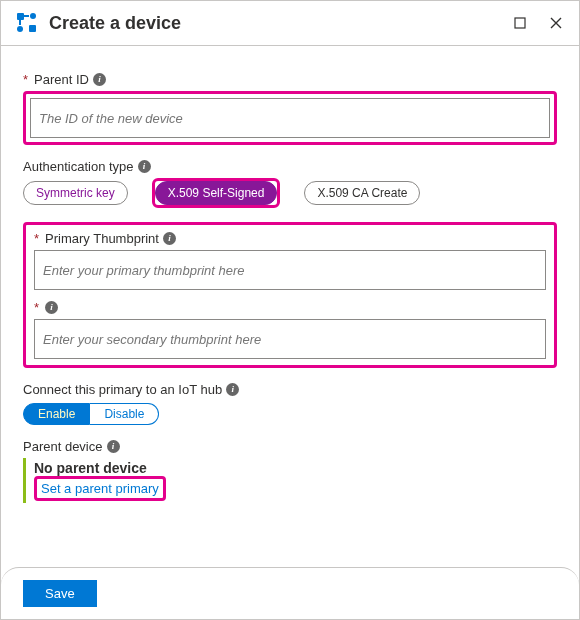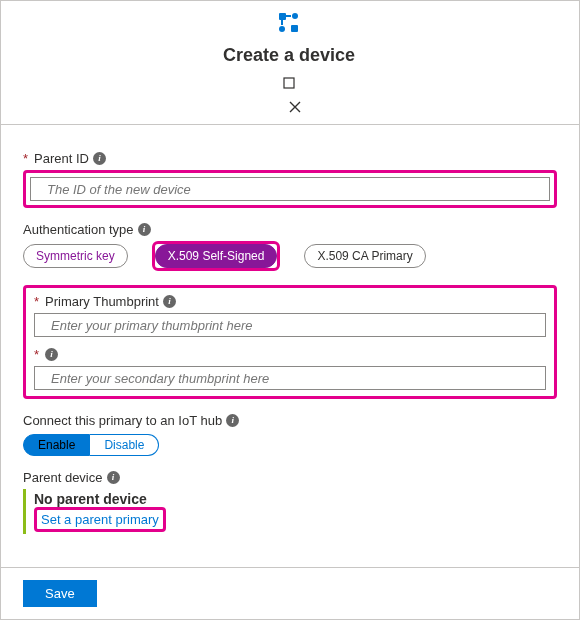--- a/index.html
+++ b/index.html
@@ -24,21 +24,20 @@
   }
   .panel {
     border: 1px solid var(--border-light);
     width: 580px; height: 620px;
     display: flex; flex-direction: column;
   }
   .titlebar {
     display: flex; align-items: center;
     padding: 10px 16px 6px 14px;
     gap: 10px;
-    flex-direction: column;
   }
   .titlebar .logo { width: 24px; height: 24px; flex: 0 0 auto; }
   .titlebar .title { font-size: 18px; font-weight: 600; flex: 1; }
   .titlebar .winbtn {
     width: 14px; height: 14px;
     display: inline-flex; align-items: center; justify-content: center;
     cursor: pointer; color: #323130;
   }
   .titlebar .winbtn + .winbtn { margin-left: 12px; }
   .hr { border-bottom: 1px solid var(--border-light); margin-top: 4px; }
@@ -58,22 +57,22 @@
     border-radius: 50%;
     background: #666; color: #fff;
     font-size: 9px; font-weight: bold;
     font-family: Georgia, "Times New Roman", serif;
     font-style: italic;
     line-height: 1;
     cursor: default;
   }
   .text-input {
     width: 100%;
-    height: 24px;
-    padding: 3px 16px;
+    height: 40px;
+    padding: 3px 8px;
     font-size: 13px;
     font-style: italic;
     color: #666;
     border: 1px solid var(--border-gray);
     background: #fff;
   }
   .text-input::placeholder { font-style: italic; color: #767676; }
   .highlight-box {
     border: 3px solid var(--highlight);
     border-radius: 4px;
@@ -109,21 +108,21 @@
   .toggle {
     border: 1px solid var(--link);
     padding: 3px 14px;
     font-size: 12px;
     cursor: pointer;
     background: #fff;
     color: var(--link);
   }
   .toggle:first-child { border-radius: 999px 0 0 999px; }
   .toggle:last-child  { border-radius: 0 999px 999px 0; border-left: none; }
-  .toggle.on { background: var(--link); color: #000000; }
+  .toggle.on { background: var(--link); color: #fef9c3; }
 
   .parent-block {
     border-left: 3px solid #8cbd18;
     padding: 2px 0 2px 8px;
     margin-top: 4px;
   }
   .parent-block .none { font-weight: 700; font-size: 14px; }
   .set-link {
     color: var(--link);
     cursor: pointer;
@@ -133,20 +132,21 @@
   .link-highlight {
     border: 3px solid var(--highlight);
     border-radius: 4px;
     padding: 0 4px 2px 4px;
     display: inline-block;
   }
 
   .footer {
     border-top: 1px solid var(--border-light);
     padding: 12px 22px;
+    border-radius: 18px;
   }
   .save-btn {
     background: var(--link);
     color: #fff;
     border: none;
     padding: 6px 22px;
     font-size: 13px;
     cursor: pointer;
   }
 </style>
@@ -198,21 +198,21 @@
     <div class="field-block">
       <div class="label-row">
         <span>Authentication type</span>
         <span class="info-icon">i</span>
       </div>
       <div class="pill-group">
         <span class="pill link">Symmetric key</span>
         <span class="pill-highlight">
           <span class="pill selected">X.509 Self-Signed</span>
         </span>
-        <span class="pill">X.509 CA Primary</span>
+        <span class="pill">X.509 CA Create</span>
       </div>
     </div>
 
     <div class="highlight-box">
       <div style="margin-bottom:10px;">
         <div class="label-row">
           <span class="req">*</span>
           <span>Primary Thumbprint</span>
           <span class="info-icon">i</span>
         </div>

